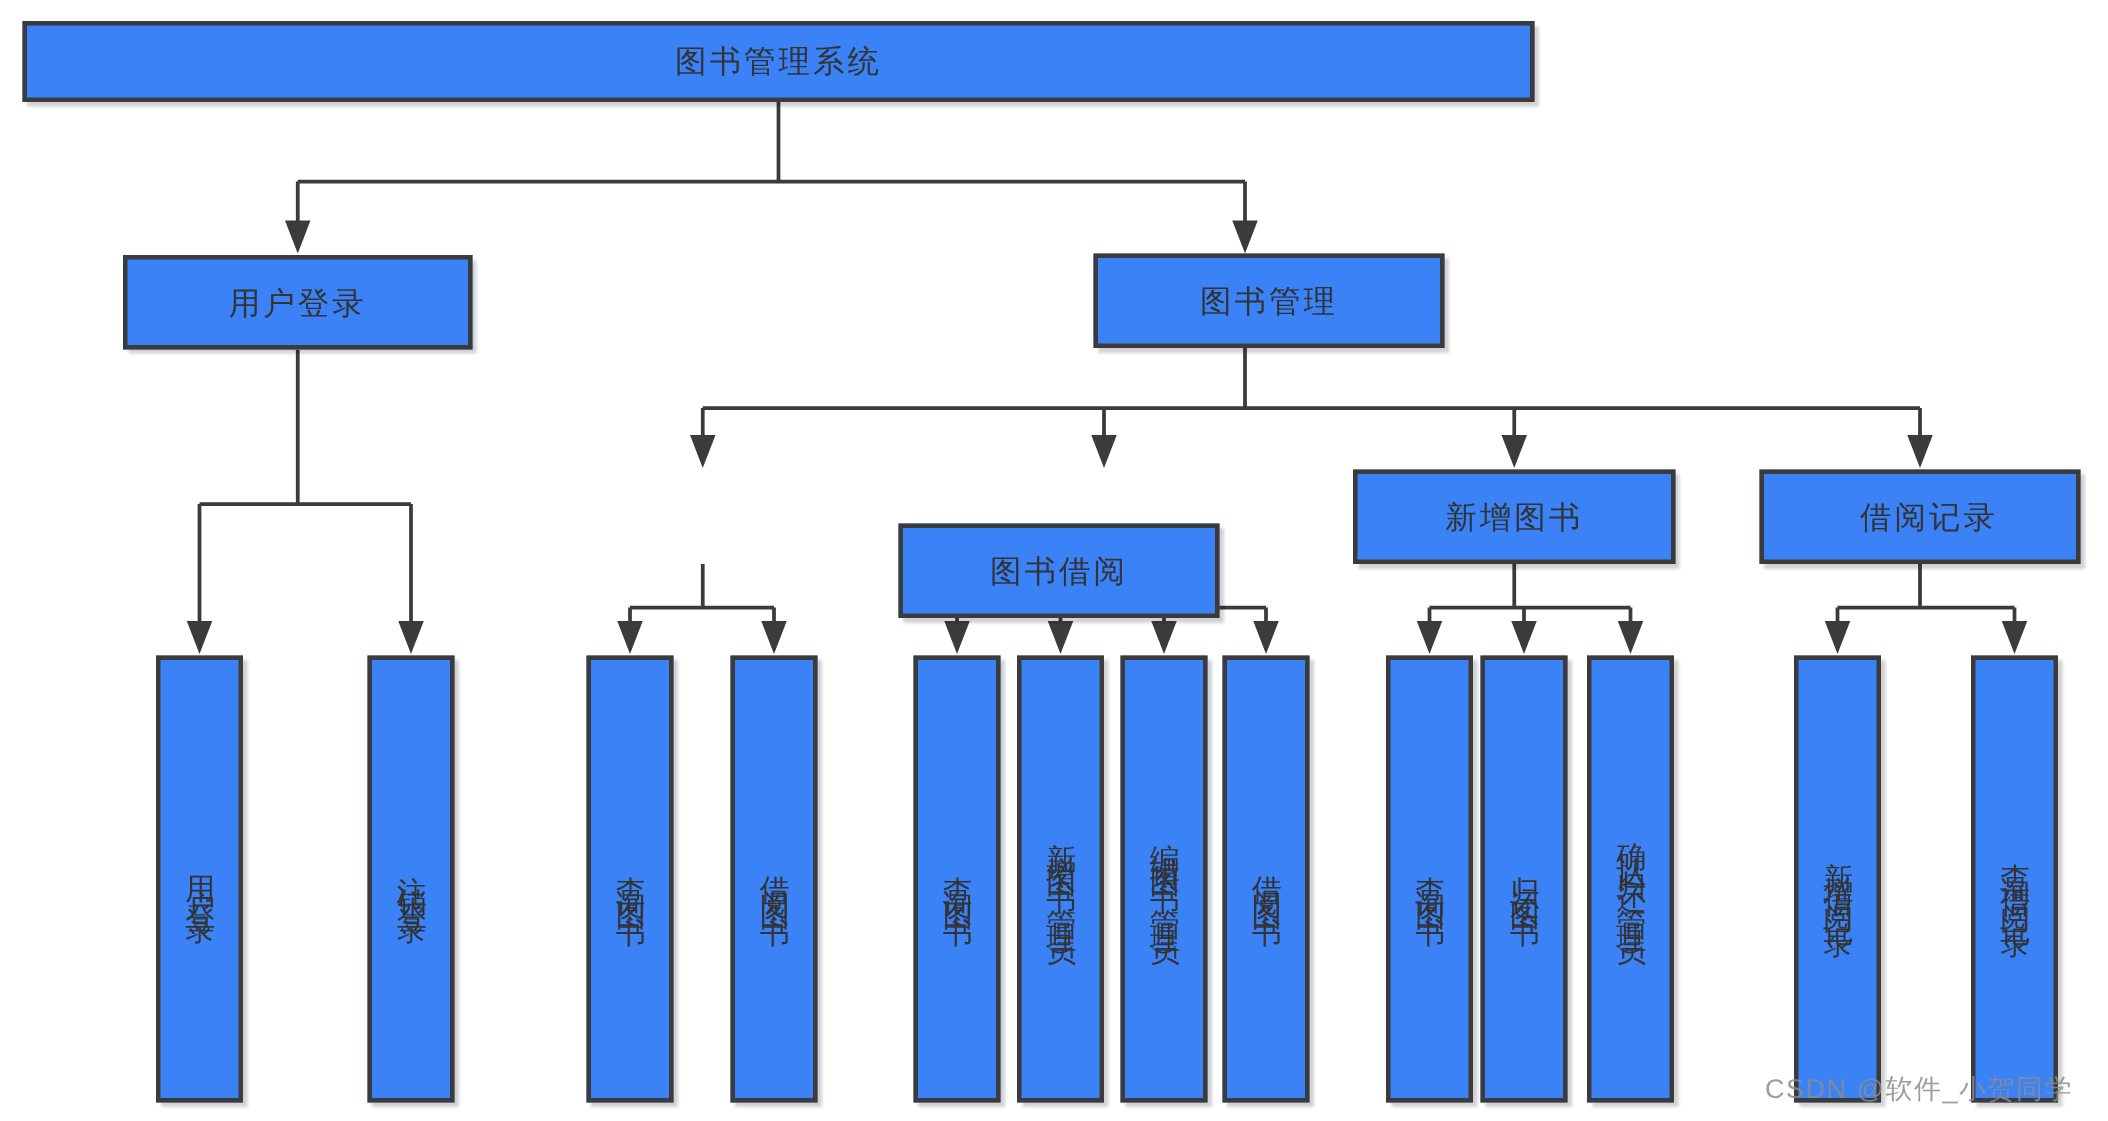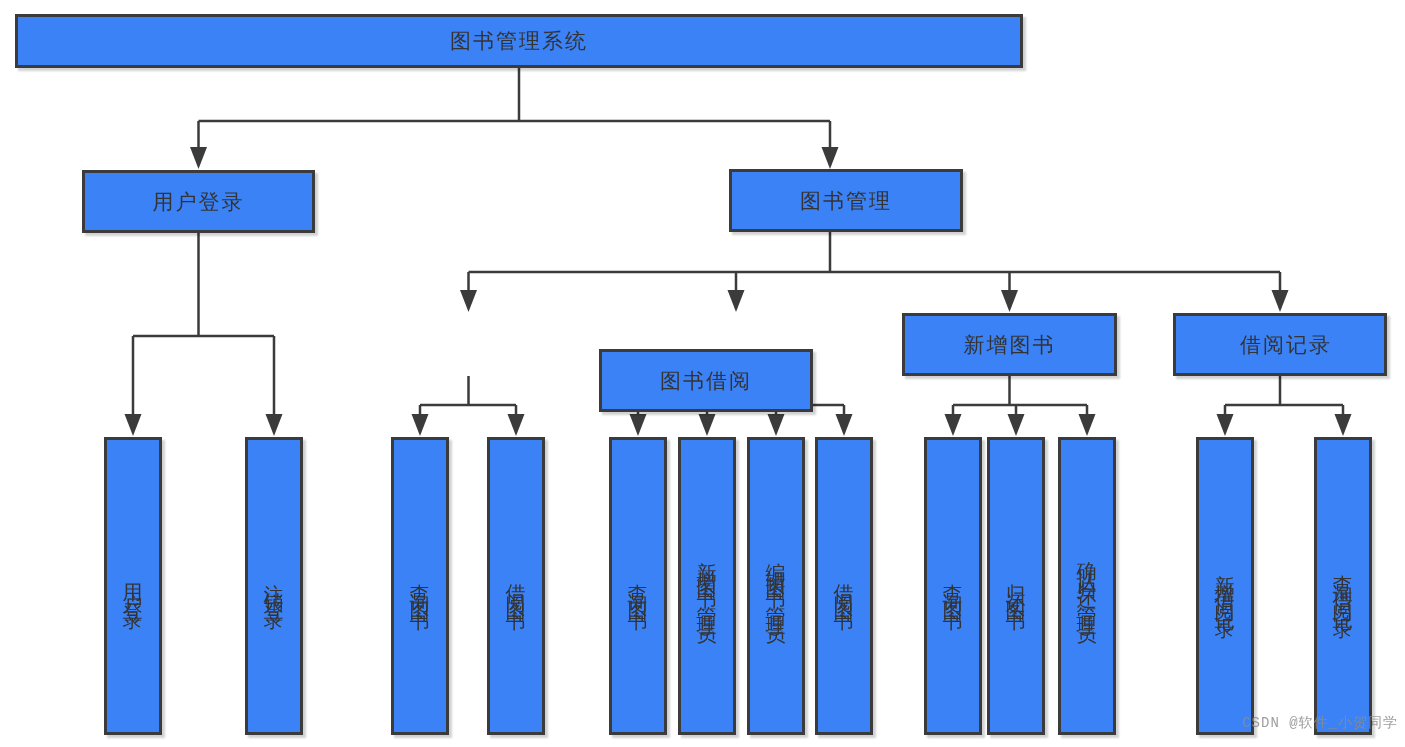--- a/index.html
+++ b/index.html
@@ -29,27 +29,26 @@
   .vtext {
     writing-mode: vertical-rl;
     text-orientation: mixed;
     font-size: 20px;
     letter-spacing: 9px;
     line-height: 1;
     white-space: nowrap;
   }
   .watermark {
     position: absolute;
-    right: 7px;
+    right: 23px;
     top: 714px;
-    font-size: 14px;
+    font-size: 18px;
     letter-spacing: 1px;
     color: rgba(140,140,140,0.85);
     white-space: nowrap;
-    font-family: Liberation Mono, monospace;
   }
 </style>
 </head>
 <body>
 
 <div id="canvas">
 
   <svg id="wires" viewBox="0 0 1405 747" xmlns="http://www.w3.org/2000/svg" aria-hidden="true">
     <g stroke="#3b3b3b" stroke-width="2.5" fill="none">
       <path d="M519 68 V121 M198.5 121 H830 M198.5 121 V150 M830 121 V150"></path>

